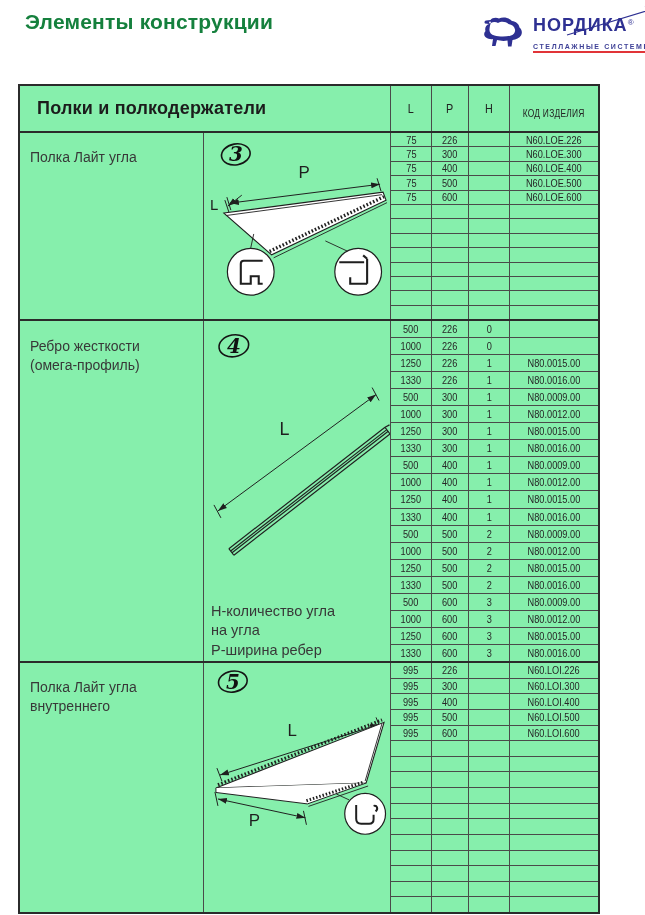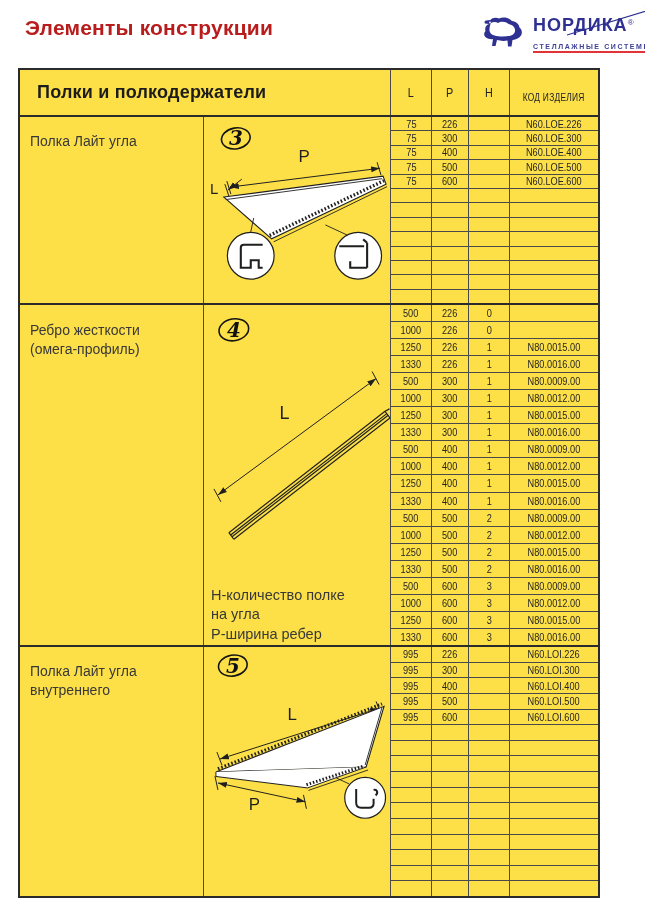--- a/index.html
+++ b/index.html
@@ -1,31 +1,31 @@
 <!DOCTYPE html>
 <html><head>
 <meta charset="utf-8">
 <style>
   * { margin:0; padding:0; box-sizing:border-box; }
   html,body { width:645px; height:915px; background:#ffffff; font-family:"Liberation Sans",sans-serif; position:relative; overflow:hidden; }
 
-  .page-title { position:absolute; left:25px; top:16px; font-size:21px; font-weight:700; color:#b91c1c; letter-spacing:.2px; }
+  .page-title { position:absolute; left:25px; top:10px; font-size:21px; font-weight:700; color:#15803d; letter-spacing:.2px; }
 
   
   .logo { position:absolute; left:481px; top:4px; width:182px; height:52px; }
   .logo-row { display:flex; align-items:flex-start; }
   .bear { width:50px; height:44px; margin-top:4px; flex:none; }
   .brand-block { margin-left:2px; margin-top:12px; position:relative; }
   .brand { font-size:18px; font-weight:700; color:#2e3092; letter-spacing:1px; line-height:1; }
   .reg { font-size:8px; vertical-align:super; color:#2e3092; font-weight:400; }
   .tagline { display:inline-block; font-size:7px; font-weight:700; letter-spacing:1.6px; color:#3d3f96; border-bottom:2px solid #e13438; padding-bottom:1px; margin-top:2px; white-space:nowrap; }
   .swoosh { position:absolute; left:0; top:0; width:182px; height:52px; pointer-events:none; }
 
   
-  .sheet { position:absolute; left:18px; top:68px; width:582px; height:830px; border:2px solid #2b2b2b; display:flex; flex-direction:column; background:#fde047; }
+  .sheet { position:absolute; left:18px; top:84px; width:582px; height:830px; border:2px solid #2b2b2b; display:flex; flex-direction:column; background:#86efac; }
   .thead { height:47px; flex:none; border-bottom:2px solid #2b2b2b; display:flex; }
   .th { border-right:1px solid #4a4a4a; display:flex; align-items:center; justify-content:center; color:#1c1c1c; }
   .th.name { width:371px; justify-content:flex-start; padding-left:17px; font-size:18px; font-weight:600; letter-spacing:.2px; }
   .th.hl { width:41px; } .th.hp { width:37px; } .th.hh { width:41px; }
   .th.hcode { flex:1; border-right:none;margin-top:8px; }
   .cnd { display:inline-block; transform:scaleX(.8); transform-origin:center; white-space:nowrap; }
   .th .cnd { font-size:13.5px; color:#222; }
   .th.hcode .cnd { font-size:10.5px; letter-spacing:.3px; }
 
   .section { display:flex; border-bottom:2px solid #2b2b2b; }
@@ -343,21 +343,21 @@
         <g stroke="#1f1f1f" stroke-width="1.2" fill="none">
           <path d="M25,228 L182,106"></path>
           <path d="M26.8,230.3 L183.8,108.3"></path>
           <path d="M28.2,232 L185.2,110"></path>
           <path d="M30,234.6 L187,112.6"></path>
           <path d="M25,228 L30,234.6 M182,106 L187,112.6"></path>
           <path d="M182,106 L186.5,103.5"></path>
         </g>
       </svg>
       <div class="legend">
-        <div>Н-количество полке</div>
+        <div>Н-количество угла</div>
         <div>на угла</div>
         <div>Р-ширина ребер</div>
       </div>
     </div>
     <div class="sec-data">
         <div class="trow">
           <div class="tcell c-l">
             <span class="cnd">500</span>
           </div>
           <div class="tcell c-p">

